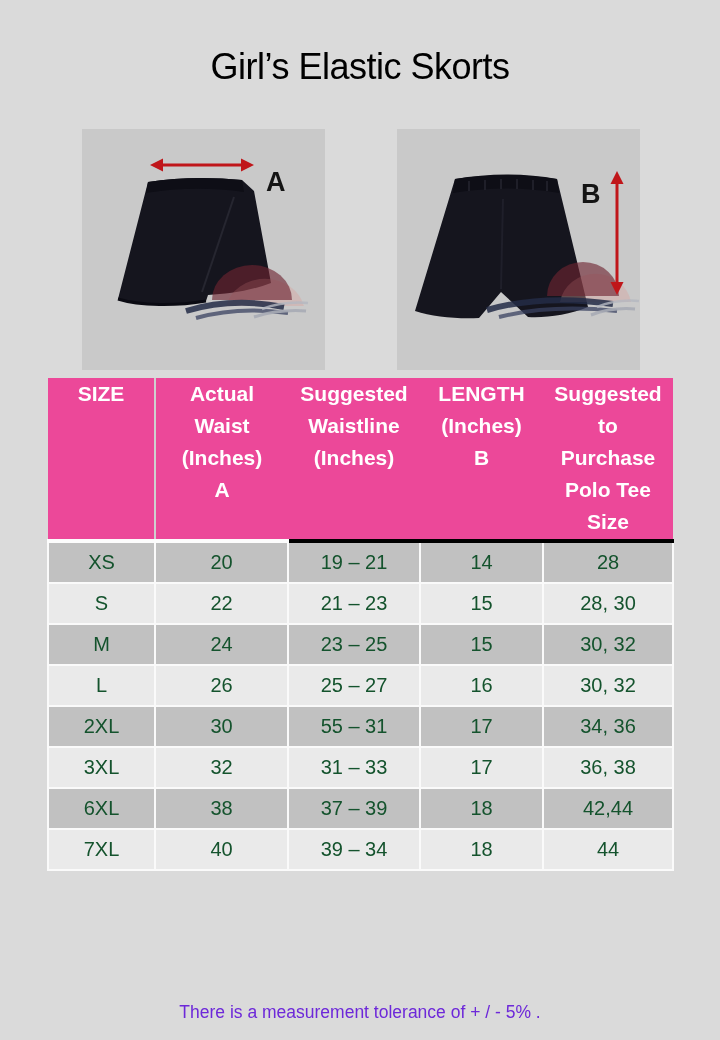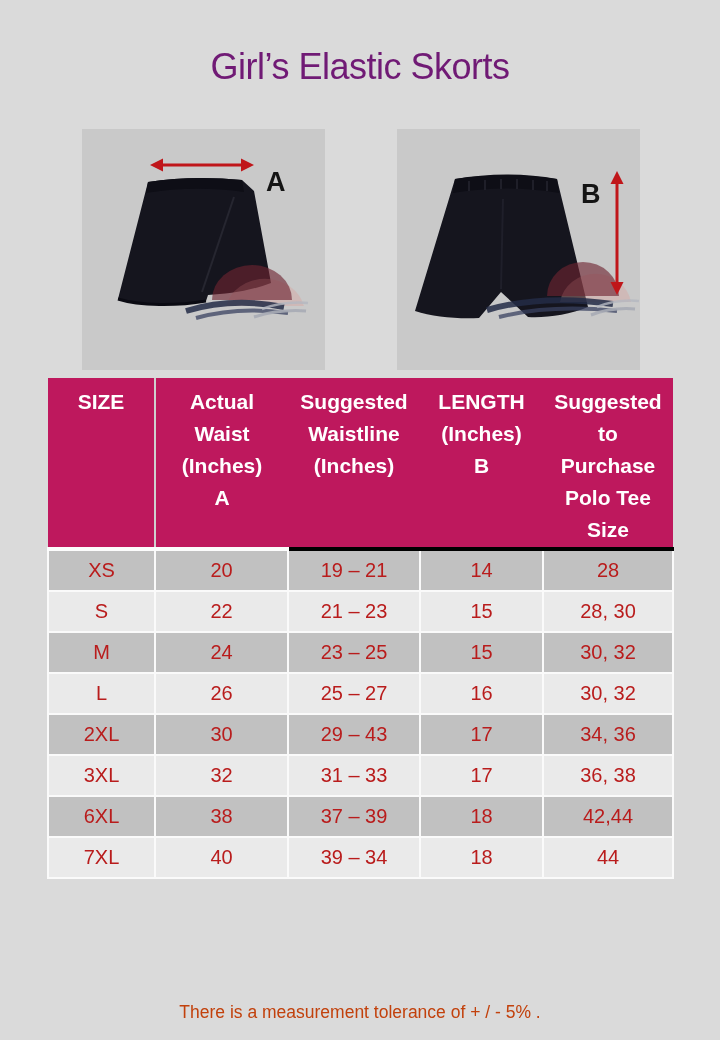--- a/index.html
+++ b/index.html
@@ -4,58 +4,58 @@
 <style>
   html,body{margin:0;padding:0;}
   body{
     width:720px;height:1040px;position:relative;overflow:hidden;
     background:#dadada;
     font-family:"Liberation Sans", sans-serif;
     color:#111;
   }
   .title{
     position:absolute;top:46px;left:0;width:720px;margin:0;
-    text-align:center;font-size:36px;font-weight:400;letter-spacing:-0.5px;color:#701a75;
+    text-align:center;font-size:36px;font-weight:400;letter-spacing:-0.5px;color:#000000;
   }
   .photo{
     position:absolute;top:129px;width:243px;height:241px;
     background:#c9c9c9;
   }
   .photo-left{left:82px;}
   .photo-right{left:397px;}
   .photo svg{position:absolute;left:0;top:0;}
   .measure-label{
     position:absolute;font-size:27px;font-weight:700;color:#141414;line-height:1;
   }
   .label-a{left:184px;top:40px;}
   .label-b{left:184px;top:52px;}
 
   table.size-chart{
     position:absolute;left:47px;top:378px;width:625px;
     border-collapse:collapse;table-layout:fixed;
   }
   table.size-chart th{
-    background:#be185d;color:#fff;font-weight:700;font-size:21px;line-height:32px;
-    vertical-align:top;padding-top:8px;height:163px;box-sizing:border-box;text-align:center;
+    background:#ec4899;color:#fff;font-weight:700;font-size:21px;line-height:32px;
+    vertical-align:top;padding-top:0;height:163px;box-sizing:border-box;text-align:center;
   }
   th .hline{display:block;}
   th.c1,th.c2{border-bottom:4px solid #fcfcfc;}
   th.c3,th.c4,th.c5{border-bottom:4px solid #000;}
   th.c2{border-left:2px solid #cfcfcf;}
   table.size-chart td{
     height:37px;text-align:center;vertical-align:middle;
-    font-size:20px;color:#b91c1c;
+    font-size:20px;color:#14532d;
     border:2px solid #fafafa;
   }
   tbody tr:nth-child(odd) td{background:#c1c1c1;}
   tbody tr:nth-child(even) td{background:#eaeaea;}
 
   .footnote{
     position:absolute;top:1002px;left:0;width:720px;margin:0;
-    text-align:center;font-size:17.5px;color:#c2410c;
+    text-align:center;font-size:17.5px;color:#6d28d9;
   }
 </style>
 </head>
 <body>
 
 <h1 class="title">Girl’s Elastic Skorts</h1>
 
 <div class="photo photo-left">
   <svg width="243" height="241" viewBox="0 0 243 241">
 
@@ -175,21 +175,21 @@
     <tr>
       <td>L</td>
       <td>26</td>
       <td>25 – 27</td>
       <td>16</td>
       <td>30, 32</td>
     </tr>
     <tr>
       <td>2XL</td>
       <td>30</td>
-      <td>29 – 43</td>
+      <td>55 – 31</td>
       <td>17</td>
       <td>34, 36</td>
     </tr>
     <tr>
       <td>3XL</td>
       <td>32</td>
       <td>31 – 33</td>
       <td>17</td>
       <td>36, 38</td>
     </tr>

